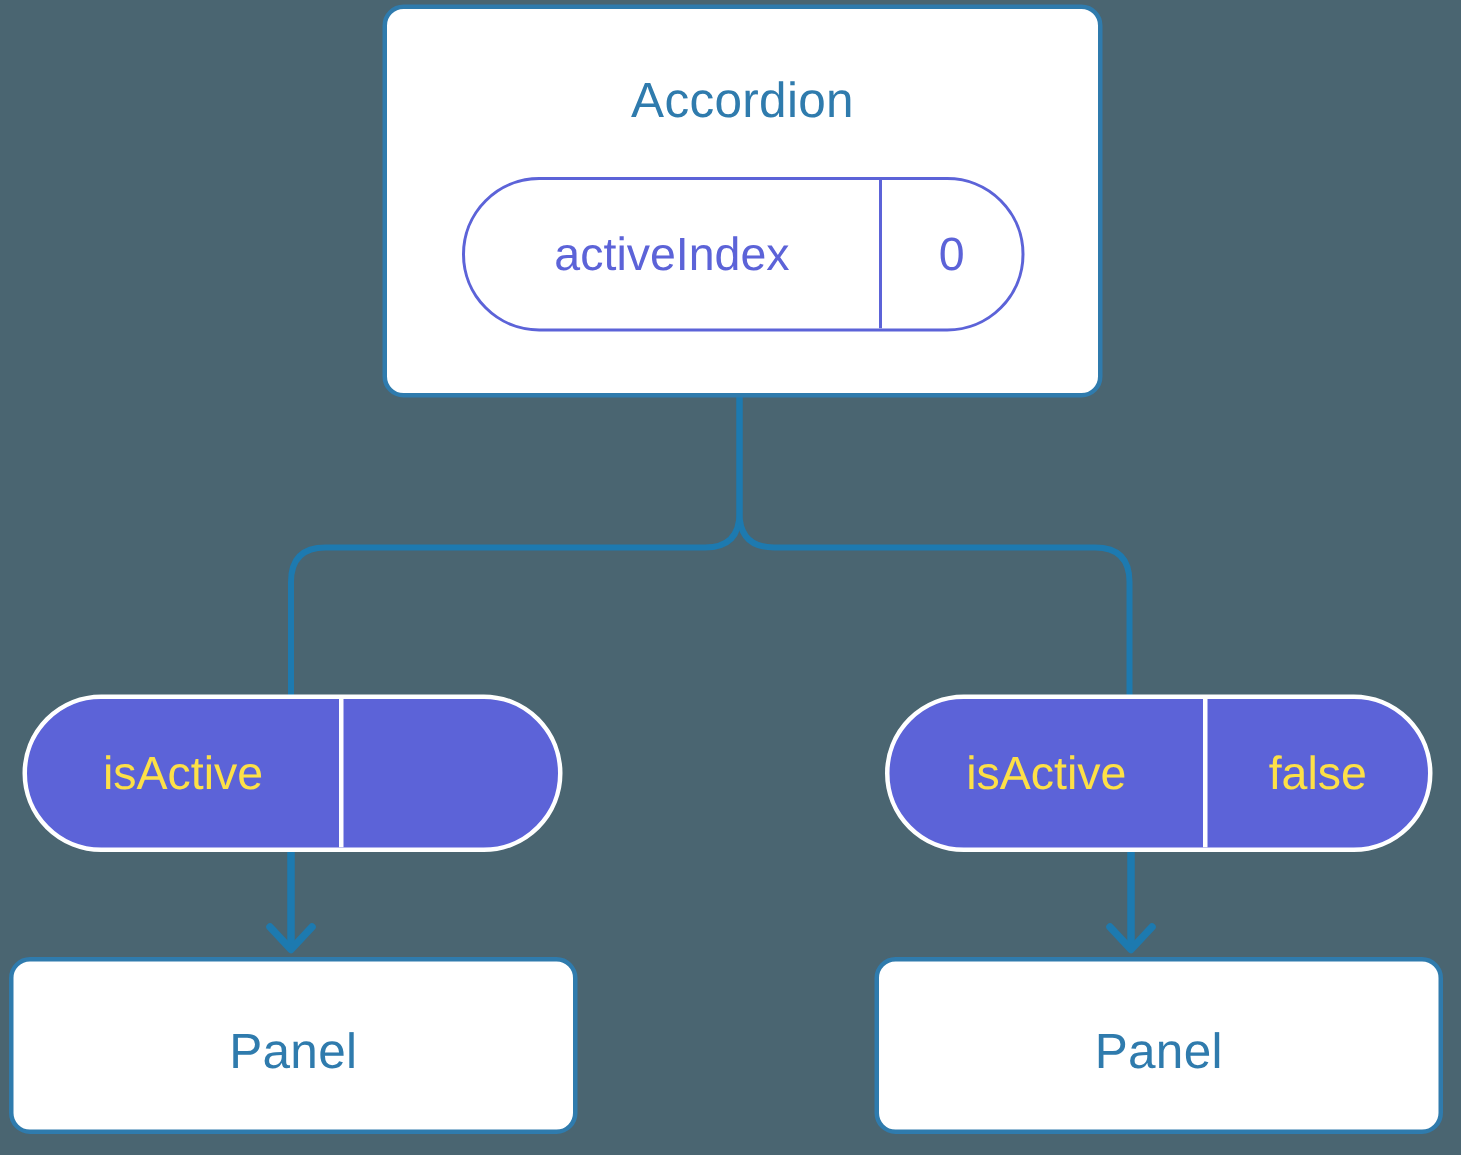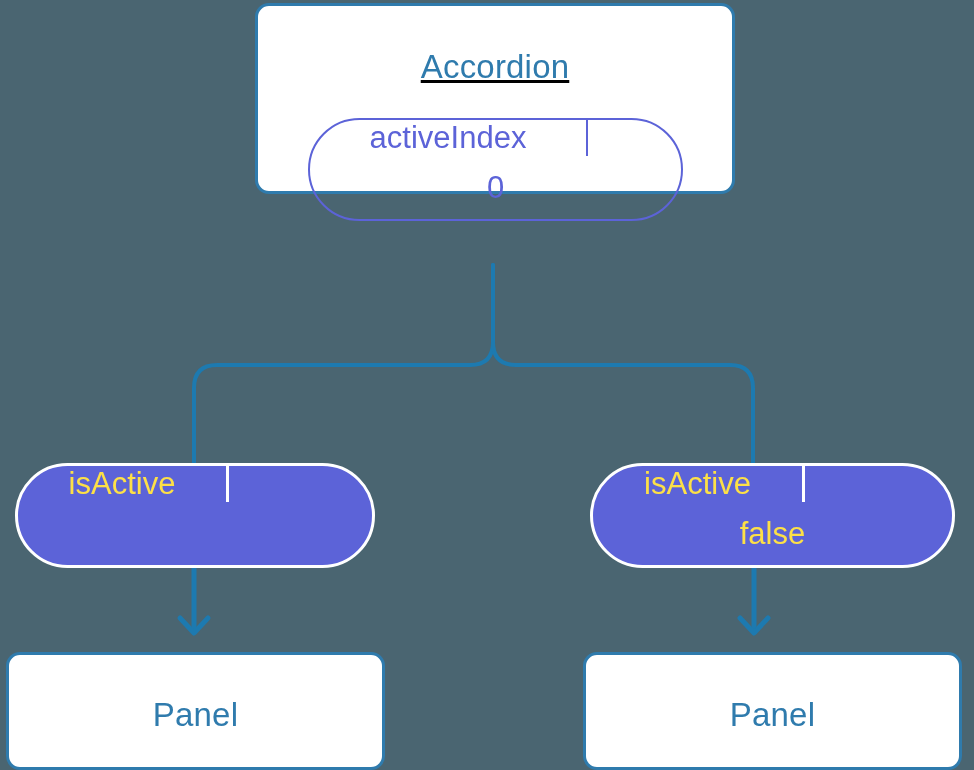--- a/index.html
+++ b/index.html
@@ -42,46 +42,44 @@
     font-weight: 400;
     text-align: center;
     letter-spacing: 0.2px;
     white-space: nowrap;
   }
 
   #accordion-card {
     left: 255px;
     top: 3px;
     width: 480px;
-    height: 191px;
-    text-decoration: underline;
+    height: 262px;
   }
   #accordion-card .node-title {
     margin-top: 42px;
   }
 
   .panel-card {
     height: 118px;
-    top: 652px;
+    top: 638px;
   }
   .panel-card .node-title {
     margin-top: 41px;
   }
   #panel-card-left  { left: 6px;   width: 379px; }
   #panel-card-right { left: 583px; width: 379px; }
 
   
   .pill {
     position: absolute;
     display: flex;
     align-items: stretch;
     box-sizing: border-box;
     border-radius: 999px;
     overflow: hidden;
-    flex-direction: column;
   }
   .pill-key, .pill-val {
     display: flex;
     align-items: center;
     justify-content: center;
     box-sizing: border-box;
     white-space: nowrap;
     font-weight: 400;
   }
 

